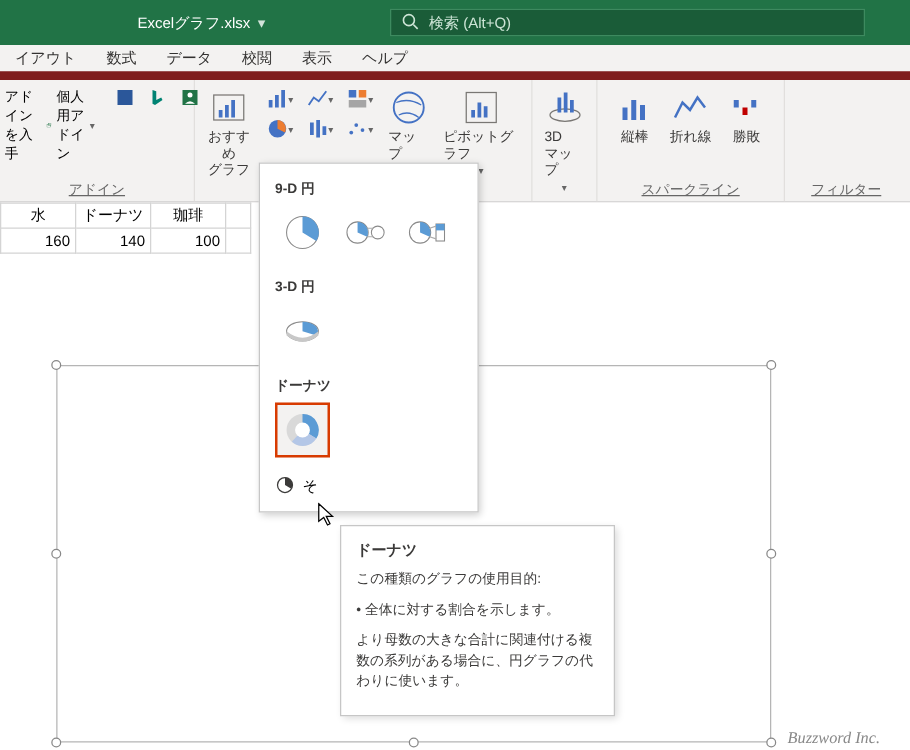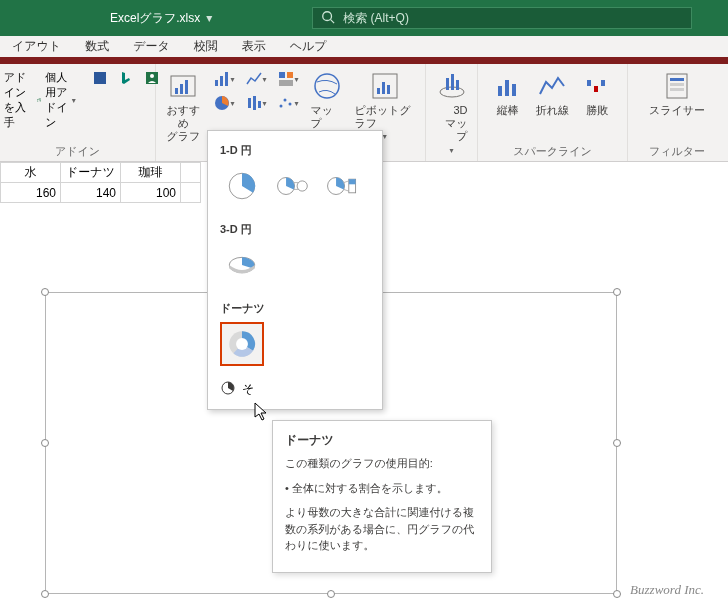--- a/index.html
+++ b/index.html
@@ -10,21 +10,21 @@
 .titlebar .dropdown-indicator { margin-left: 6px; opacity: 0.8; }
 .search-box { margin-left: 100px; background: #1a5c38; border: 1px solid #3d8a5f; height: 22px; width: 380px; display: flex; align-items: center; padding: 0 8px; color: #cde5d6; font-size: 12px; gap: 8px; }
 .search-box .search-icon svg { width: 14px; height: 14px; }
 
 .ribbon-tabs { background: #f3f2f1; height: 28px; display: flex; align-items: center; border-bottom: 7px solid #7f1d1d; font-size: 12px; }
 .ribbon-tabs .tab { padding: 0 12px; height: 100%; display: flex; align-items: center; color: #323130; cursor: pointer; }
 
 .ribbon { background: #f3f2f1; height: 98px; display: flex; border-bottom: 1px solid #d0cece; }
 .ribbon-group { border-right: 1px solid #e1dfdd; padding: 4px 6px 0 6px; display: flex; flex-direction: column; align-items: center; justify-content: space-between; }
 .ribbon-group .controls { display: flex; align-items: flex-start; gap: 4px; flex: 1; }
-.ribbon-group .group-label { font-size: 11px; color: #666; padding: 2px 0; text-align: center; width: 100%; }
+.ribbon-group .group-label { font-size: 11px; color: #666; padding: 2px 0; text-align: center; width: 100%; text-decoration: underline; }
 .ribbon-btn { display: flex; flex-direction: column; align-items: center; font-size: 11px; color: #3b3a39; padding: 2px 4px; gap: 2px; cursor: pointer; line-height: 1.2; }
 .ribbon-btn .icon-box { width: 32px; height: 32px; display: flex; align-items: center; justify-content: center; }
 .small-stack { display: flex; flex-direction: row; gap: 2px; justify-content: space-between; }
 .small-stack .small-btn { display: flex; align-items: center; gap: 4px; font-size: 11px; padding: 2px 4px; cursor: pointer; }
 .small-btn .mini-icon { width: 16px; height: 16px; display: flex; align-items: center; justify-content: center; }
 .chev { font-size: 8px; color: #666; }
 
 .chart-grid { display: grid; grid-template-columns: repeat(3, 30px); grid-template-rows: repeat(2, 22px); gap: 2px; }
 .chart-grid .cell { border: 1px solid transparent; display: flex; align-items: center; justify-content: center; cursor: pointer; }
 .chart-grid .cell svg { width: 18px; height: 18px; }
@@ -226,21 +226,21 @@
     <div class="controls">
       <div class="ribbon-btn">
         <span class="icon-box">
             <svg viewBox="0 0 32 32">
               <ellipse cx="16" cy="22" rx="12" ry="5" fill="none" stroke="#797774"></ellipse>
               <rect x="10" y="8" width="3" height="12" fill="#4472c4"></rect>
               <rect x="15" y="4" width="3" height="16" fill="#4472c4"></rect>
               <rect x="20" y="10" width="3" height="10" fill="#4472c4"></rect>
             </svg>
           </span>
-        <span style="white-space:pre-line;text-align:right">3D
+        <span style="white-space:pre-line;text-align:left">3D
 マップ</span>
         <span class="chev">▾</span>
       </div>
     </div>
     <div class="group-label">ツアー</div>
   </div>
 
   <div class="ribbon-group" style="width:150px">
     <div class="controls">
       <div class="ribbon-btn">
@@ -270,31 +270,20 @@
             </svg>
           </span>
         <span>勝敗</span>
       </div>
     </div>
     <div class="group-label">スパークライン</div>
   </div>
 
   <div class="ribbon-group" style="width:98px;border-right:none">
     <div class="controls">
-      <div class="ribbon-btn">
-        <span class="icon-box">
-            <svg viewBox="0 0 32 32">
-              <rect x="6" y="4" width="20" height="24" fill="none" stroke="#797774"></rect>
-              <rect x="9" y="8" width="14" height="3" fill="#4472c4"></rect>
-              <rect x="9" y="13" width="14" height="3" fill="#cfcfcf"></rect>
-              <rect x="9" y="18" width="14" height="3" fill="#cfcfcf"></rect>
-            </svg>
-          </span>
-        <span>スライサー</span>
-      </div>
     </div>
     <div class="group-label">フィルター</div>
   </div>
 </div>
 
 <div class="sheet-area">
   <table class="cells">
     <tbody>
         <tr>
       <td>水</td>
@@ -319,21 +308,21 @@
     <div class="handle h-mr"></div>
     <div class="handle h-bl"></div>
     <div class="handle h-bm"></div>
     <div class="handle h-br"></div>
   </div>
 
   <div class="watermark">Buzzword Inc.</div>
 </div>
 
 <div class="pie-menu">
-  <div class="section-label">1-D 円</div>
+  <div class="section-label">9-D 円</div>
   <div class="options-row">
     <div class="opt">
         <svg viewBox="0 0 40 40">
           <circle cx="20" cy="20" r="15" fill="#fff" stroke="#8a8a8a"></circle>
           <path d="M20 20 L20 5 A15 15 0 0 1 33 28 Z" fill="#5b9bd5"></path>
         </svg>
       </div>
     <div class="opt">
         <svg viewBox="0 0 40 40">
           <circle cx="13" cy="20" r="10" fill="#fff" stroke="#8a8a8a"></circle>

